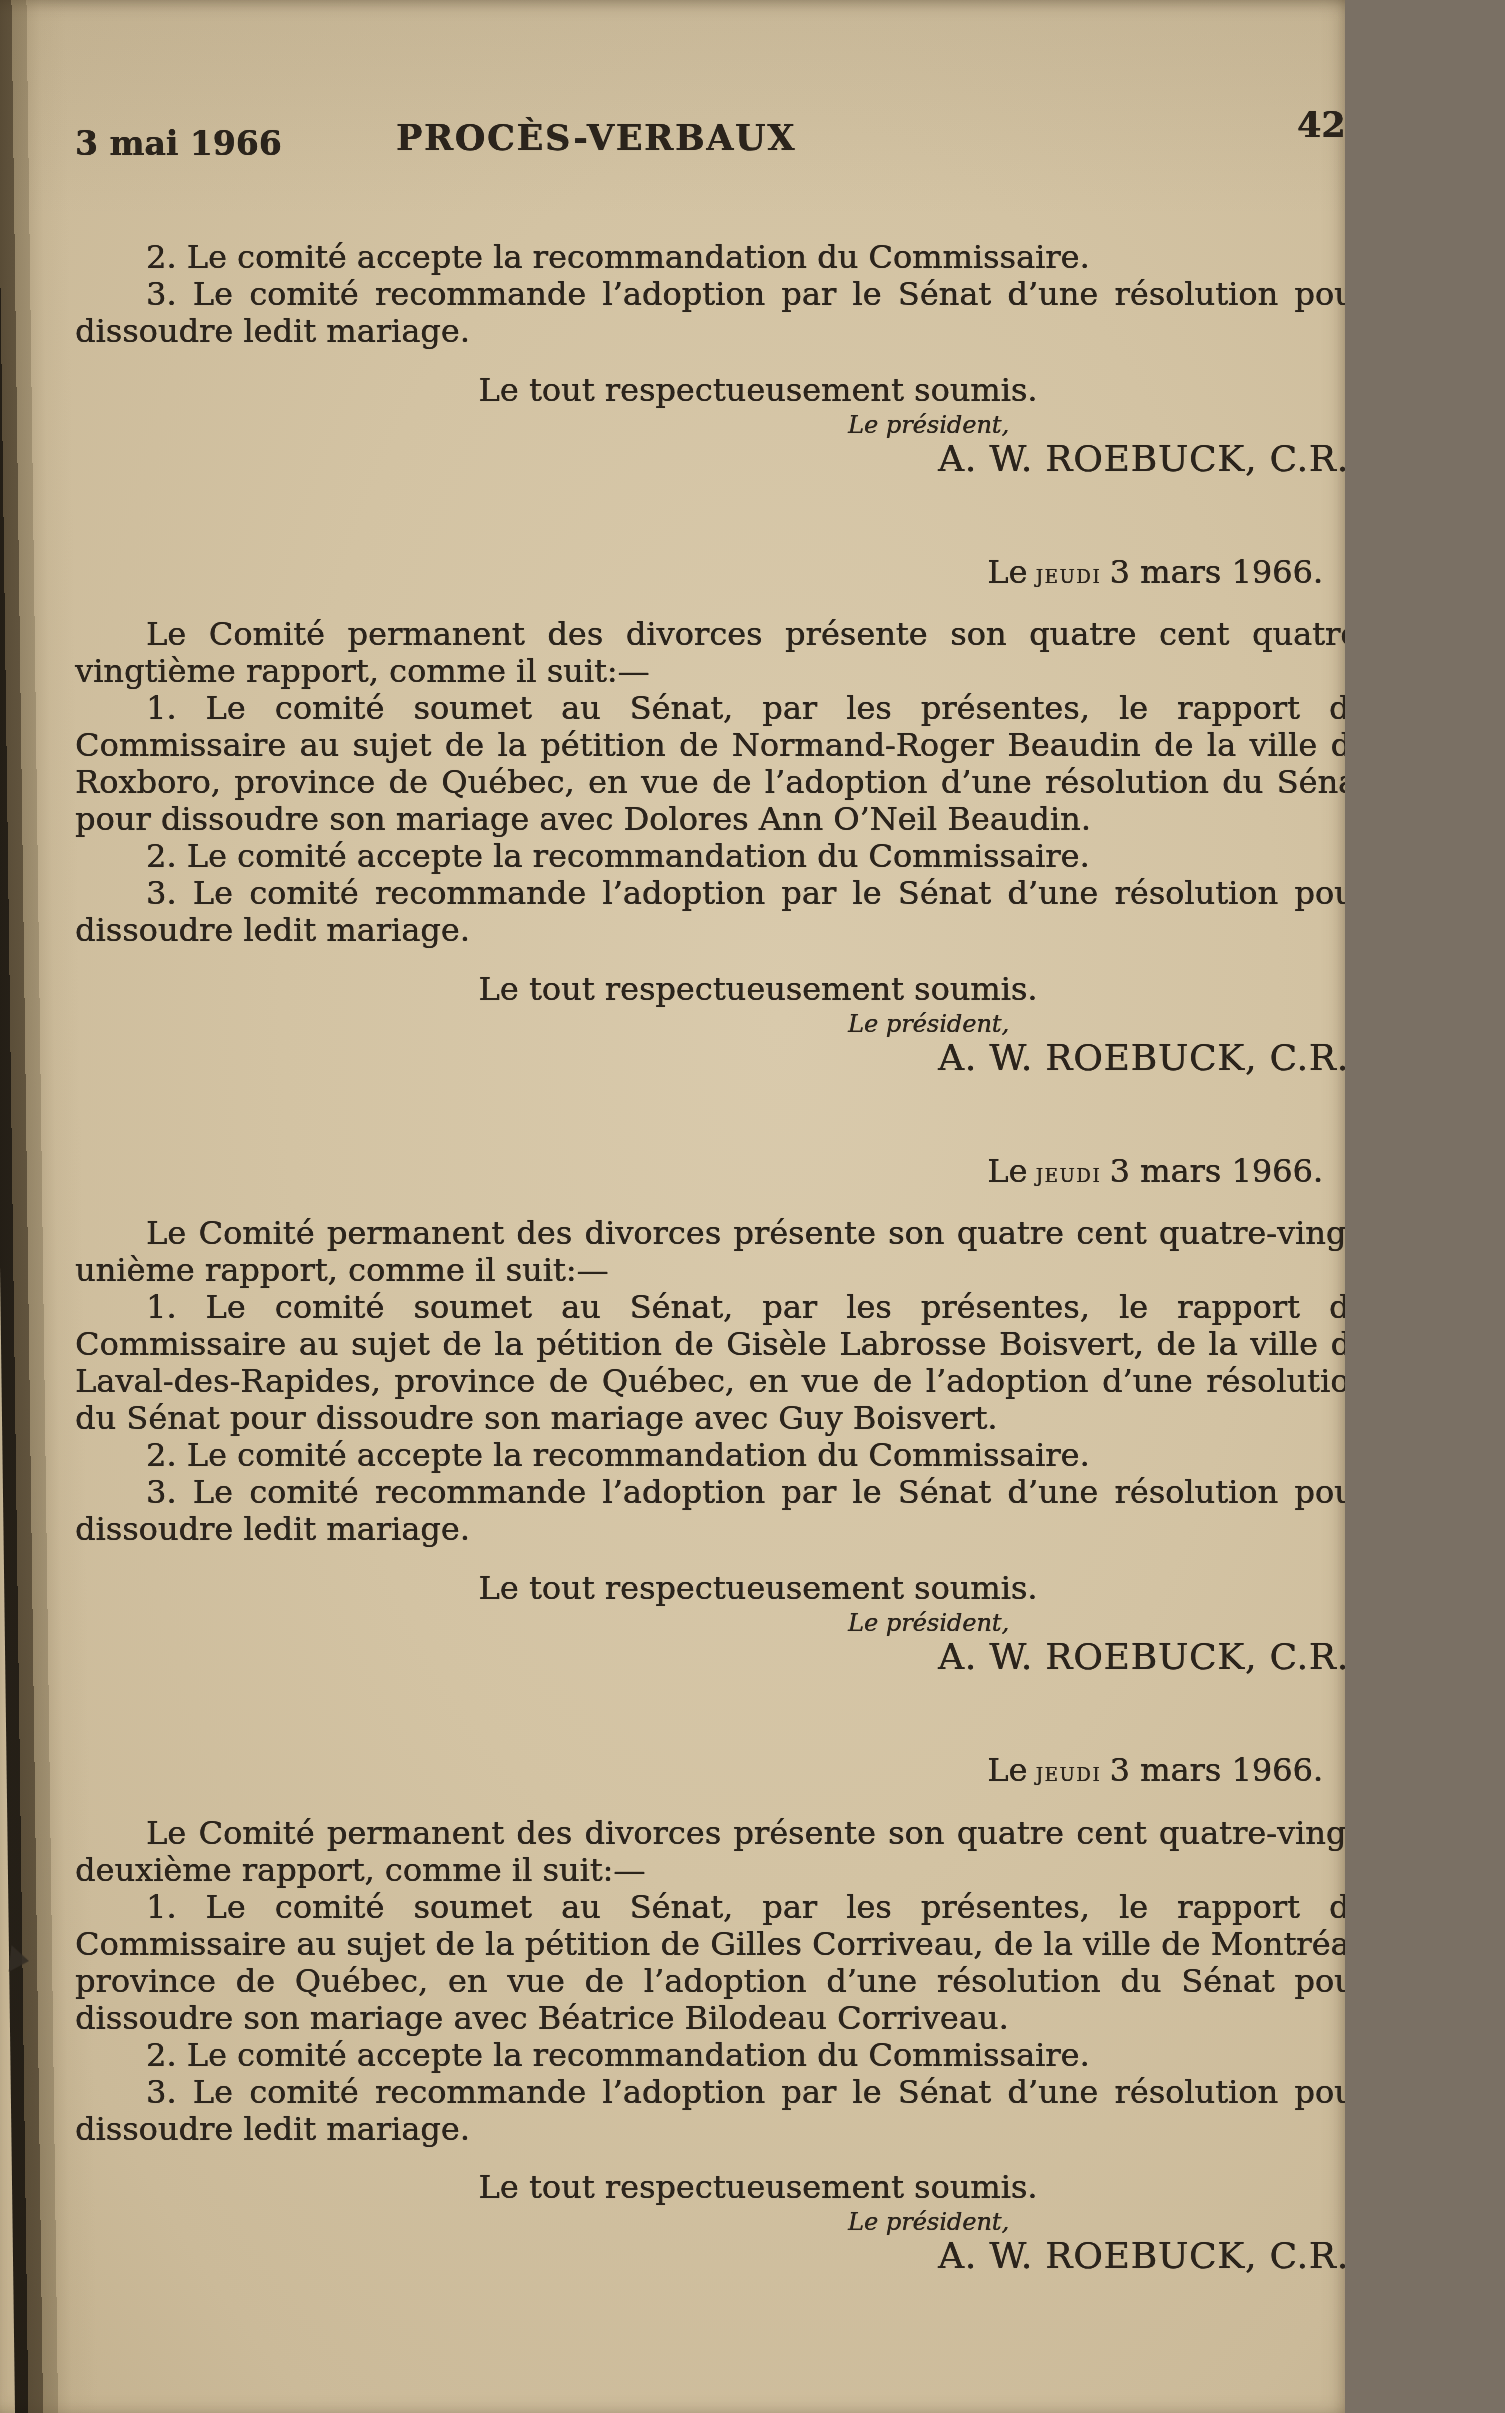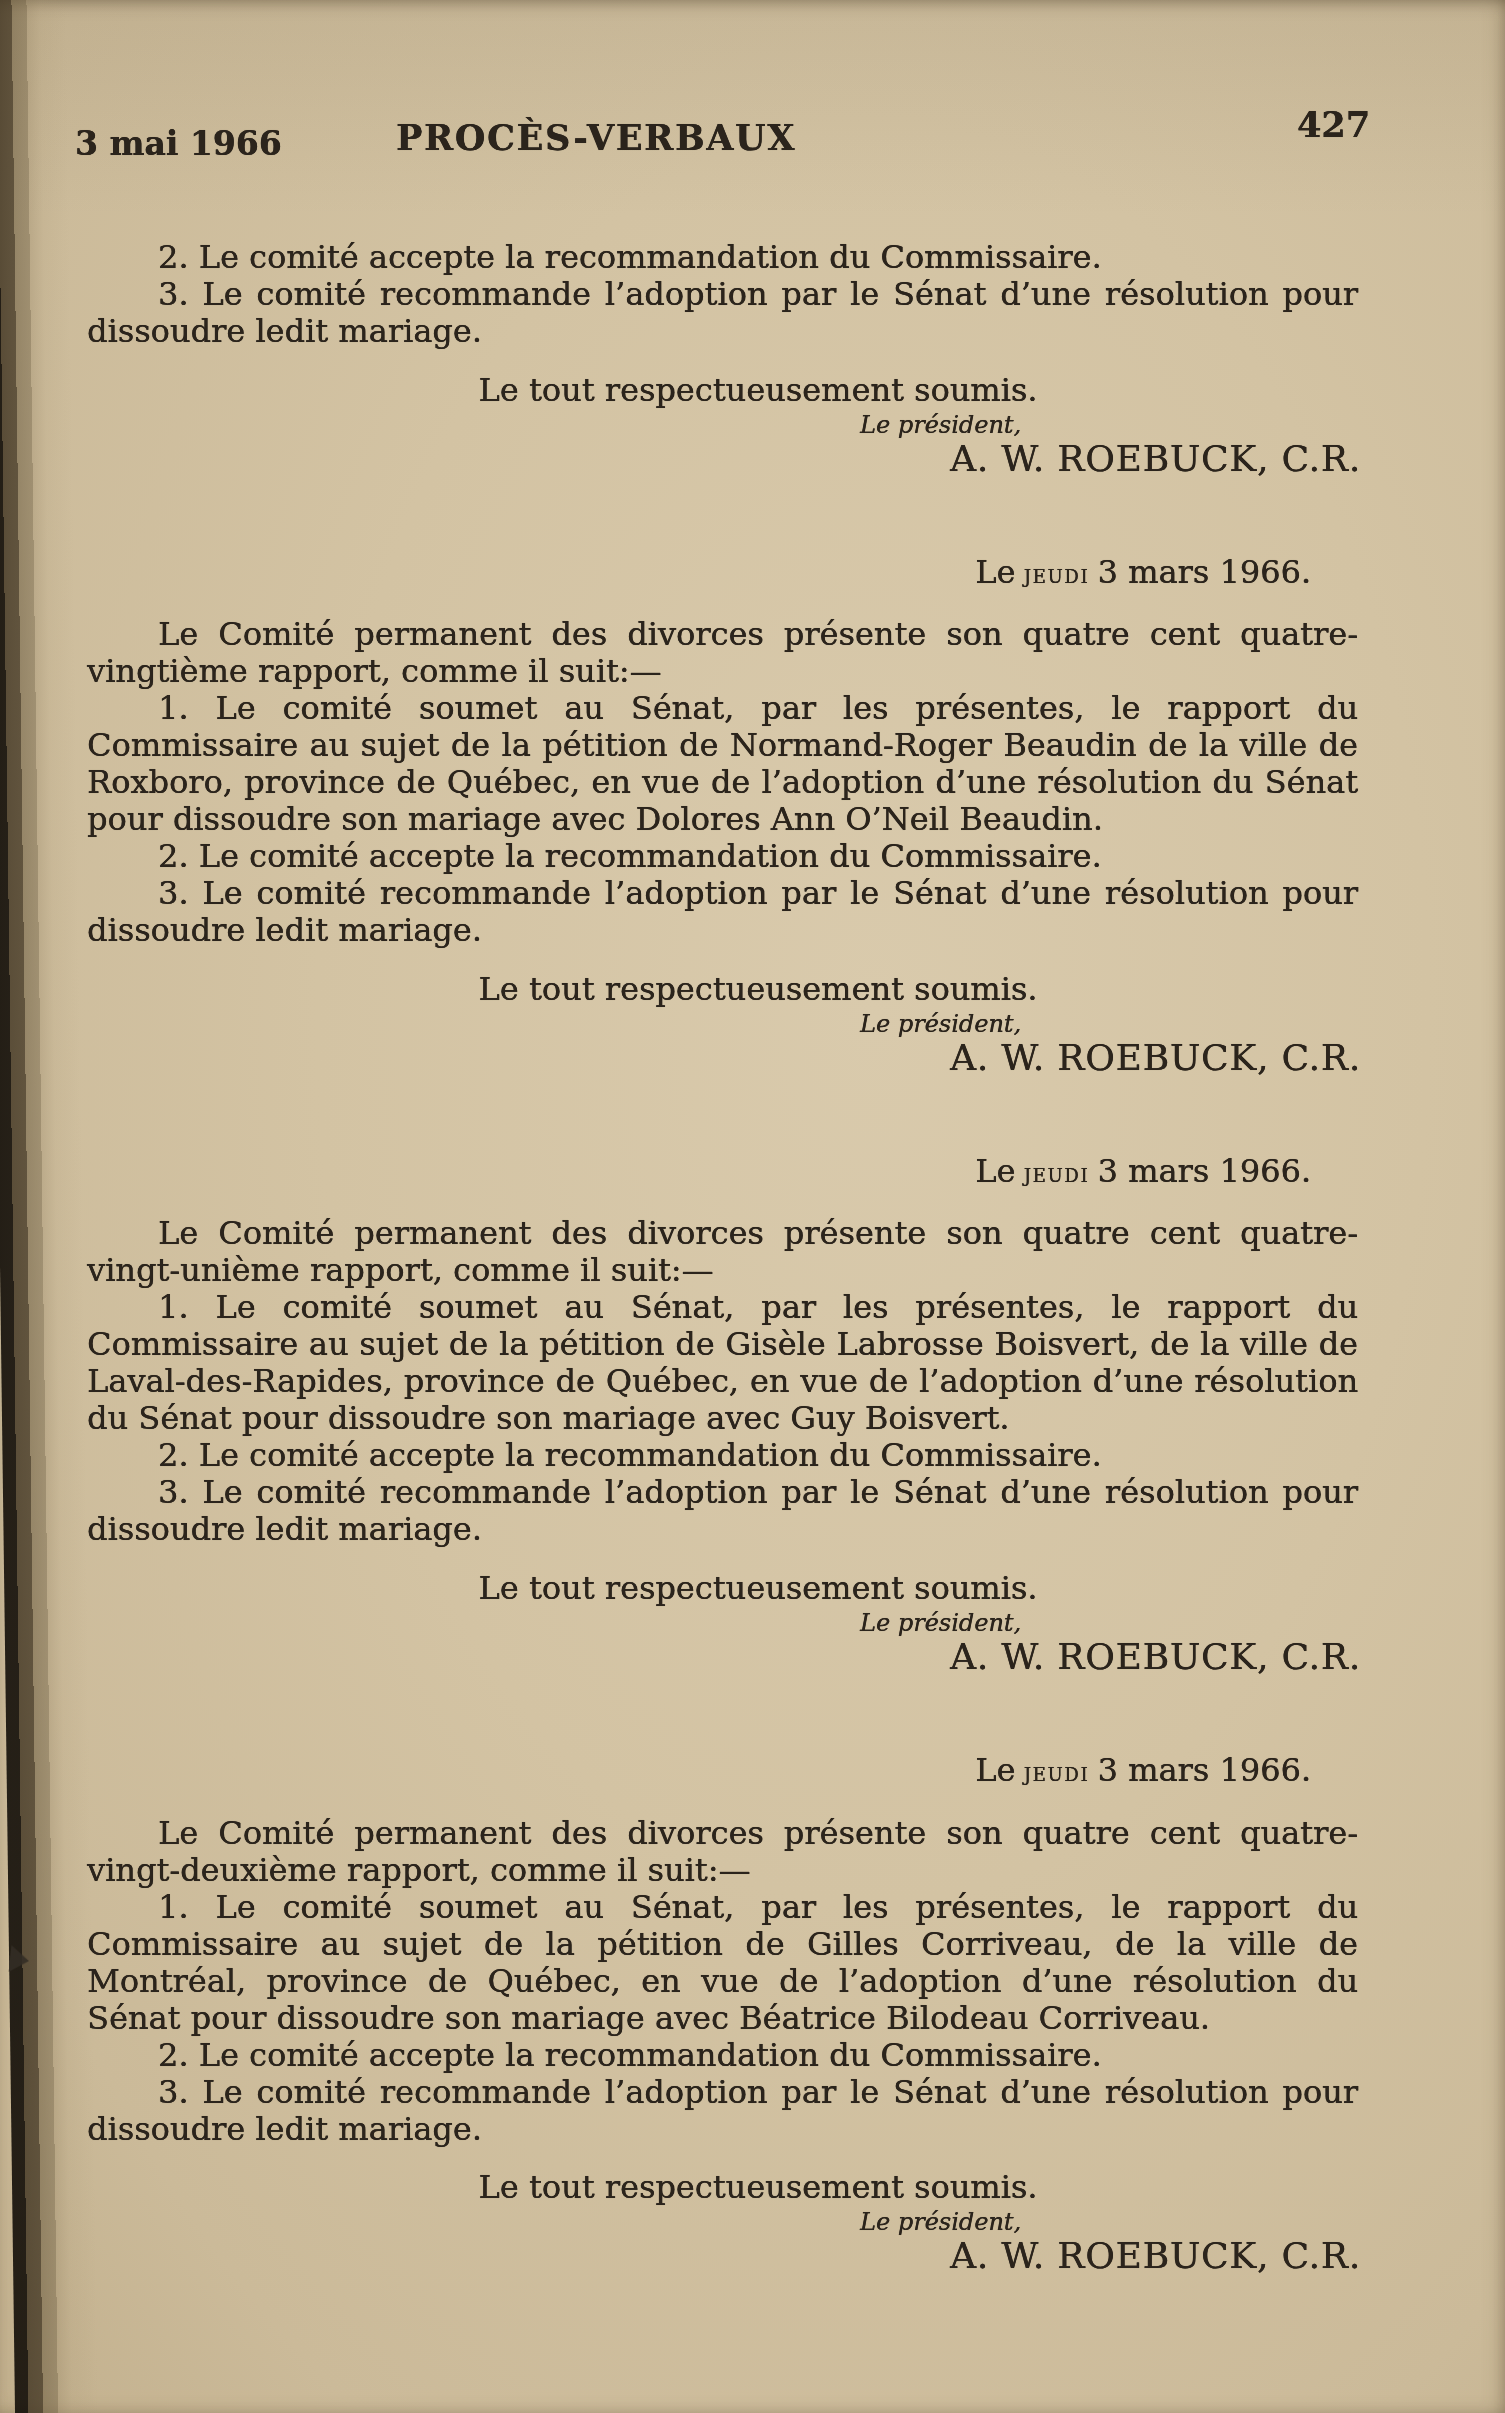--- a/index.html
+++ b/index.html
@@ -1,18 +1,18 @@
 <!DOCTYPE html>
 <html lang="fr" style="font-size:13.3px"><head>
 <meta charset="utf-8">
 <style>
   html,body{margin:0;padding:0;background:#7a7064;}
   .page{
     position:relative;
-    width:1505px;height:2413px;
+    width:1345px;height:2413px;
     overflow:hidden;
     background:
       linear-gradient(to bottom, rgba(105,88,60,0.10) 0%, rgba(0,0,0,0) 9%),
       radial-gradient(ellipse at 58% 42%, #d9caac 0%, #d3c3a3 45%, #cbba99 82%, #c2b08d 100%);
     font-family:"DejaVu Serif","Liberation Serif",serif;
     color:#2b241c;
     box-shadow: inset 0 10px 16.7px -10px rgba(70,55,35,.55),
                 inset -13.3px 0 21.6px -13.3px rgba(95,78,52,.45),
                 inset 0 -11.7px 18.3px -13.3px rgba(95,78,52,.35);
   }
@@ -35,21 +35,21 @@
   }
   .content{
     position:absolute;left:75px;top:119px;width:1295px;
     font-size:32px;line-height:37px;
     text-shadow:0.3px 0 0 currentColor, 0 0 0.8px rgba(43,36,28,.30);
   }
   .header{display:flex;align-items:baseline;margin-bottom:82px;}
   .h-date{width:300px;font-weight:700;font-size:33px;transform:translateY(5px);white-space:nowrap;}
   .h-title{flex:1;text-align:left;font-weight:700;font-size:35px;letter-spacing:1.7px;transform:translateX(21px);white-space:nowrap;}
   .h-num{width:300px;text-align:right;font-weight:700;font-size:35px;transform:translateY(-13.3px);}
-  .report{margin:12px;}
+  .report{margin:0;}
   .date-line{margin:79px 0 21.6px 0;text-align:right;padding-right:47px;white-space:nowrap;}
   .date-line .dsep{display:inline-block;width:8.3px;}
   .sc{font-size:18px;letter-spacing:1.7px;}
   p.para{margin:0;text-align:justify;text-indent:71px;}
   p.closing{margin:21.6px 0 0 0;text-indent:71px;text-align:center;}
   .sig{margin:0;line-height:33px;}
   .sig-role{margin-left:773px;font-style:italic;font-size:24px;}
   .sig-name{margin-left:863px;font-size:36px;letter-spacing:0.8px;white-space:nowrap;}
 </style>
 </head>

